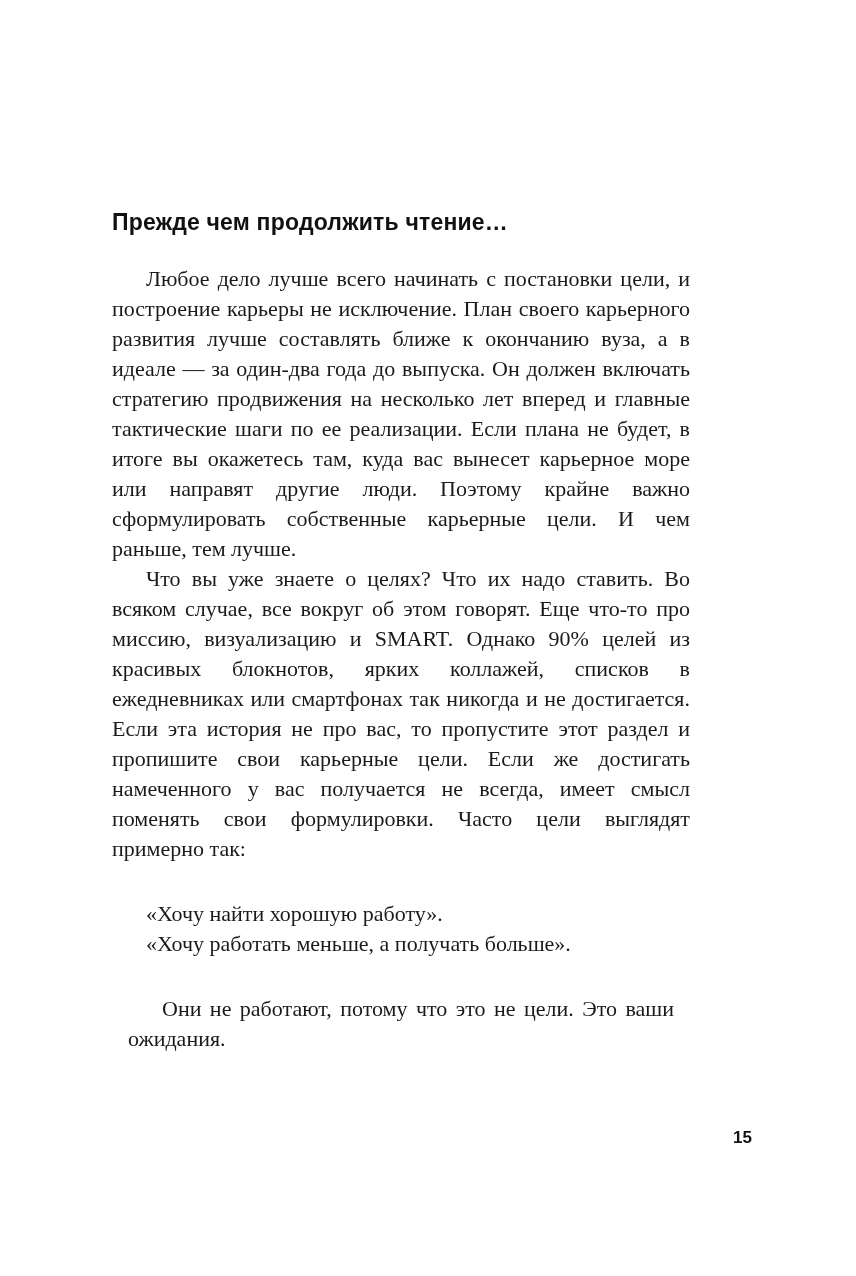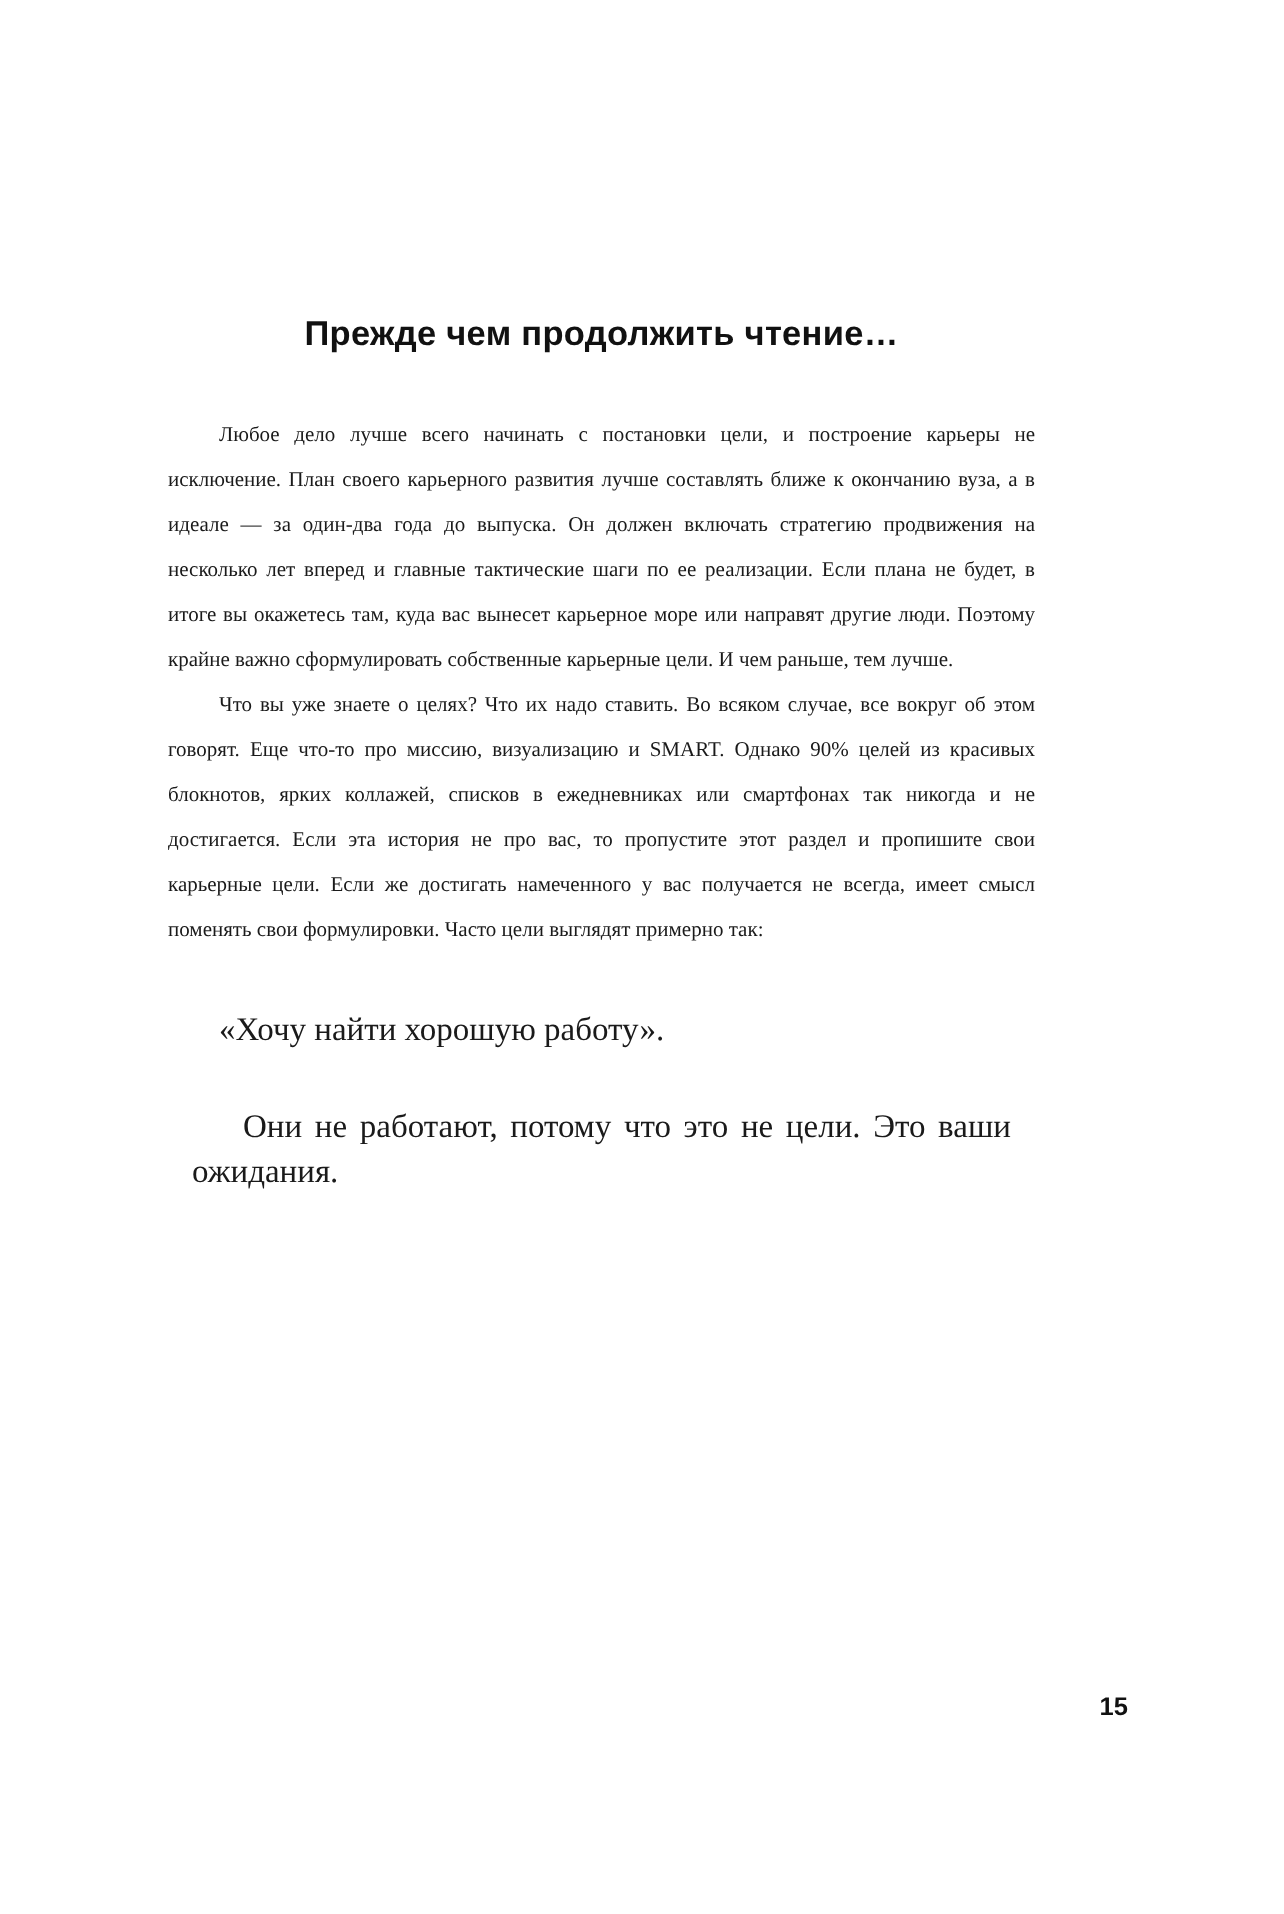--- a/index.html
+++ b/index.html
@@ -20,27 +20,26 @@
     position: absolute;
     left: 112px;
     top: 208px;
     width: 578px;
   }
   .chapter-title {
     font-family: "Liberation Sans", "DejaVu Sans", sans-serif;
     font-weight: bold;
     font-size: 23px;
     line-height: 28px;
-    text-align: center;
     color: #111111;
-    margin: 0 0 40px 0;
+    margin: 0 0 28px 0;
     letter-spacing: 0.2px;
   }
   .body-paragraph {
-    font-size: 14px;
+    font-size: 22px;
     line-height: 30px;
     text-align: justify;
     text-indent: 34px;
     margin: 0;
     color: #1a1a1a;
   }
   .quote-block {
     margin: 35px 0;
   }
   .quote-line {
@@ -74,19 +73,20 @@
 <div class="book-page">
   <div class="content-column">
     <h1 class="chapter-title">Прежде чем продолжить чтение…</h1>
 
     <p class="body-paragraph">Любое дело лучше всего начинать с постановки цели, и построение карьеры не исключение. План своего карьерного развития лучше составлять ближе к окончанию вуза, а в идеале — за один-два года до выпуска. Он должен включать стратегию продвижения на несколько лет вперед и главные тактические шаги по ее реализации. Если плана не будет, в итоге вы окажетесь там, куда вас вынесет карьерное море или направят другие люди. Поэтому крайне важно сформулировать собственные карьерные цели. И чем раньше, тем лучше.</p>
 
     <p class="body-paragraph">Что вы уже знаете о целях? Что их надо ставить. Во всяком случае, все вокруг об этом говорят. Еще что-то про миссию, визуализацию и SMART. Однако 90% целей из красивых блокнотов, ярких коллажей, списков в ежедневниках или смартфонах так никогда и не достигается. Если эта история не про вас, то пропустите этот раздел и пропишите свои карьерные цели. Если же достигать намеченного у вас получается не всегда, имеет смысл поменять свои формулировки. Часто цели выглядят примерно так:</p>
 
     <div class="quote-block">
       <p class="quote-line">«Хочу найти хорошую работу».</p>
+      <p class="quote-line">«Хочу работать меньше, а получать больше».</p>
     </div>
 
     <p class="closing-paragraph">Они не работают, потому что это не цели. Это ваши ожидания.</p>
   </div>
 
   <div class="page-number">15</div>
 </div>
 
 </body></html>

